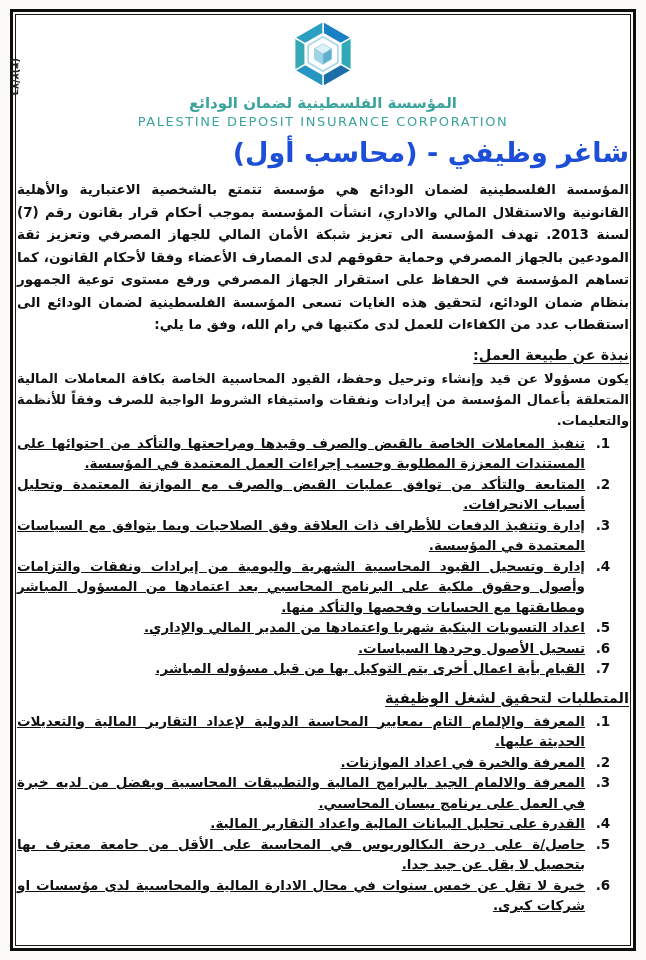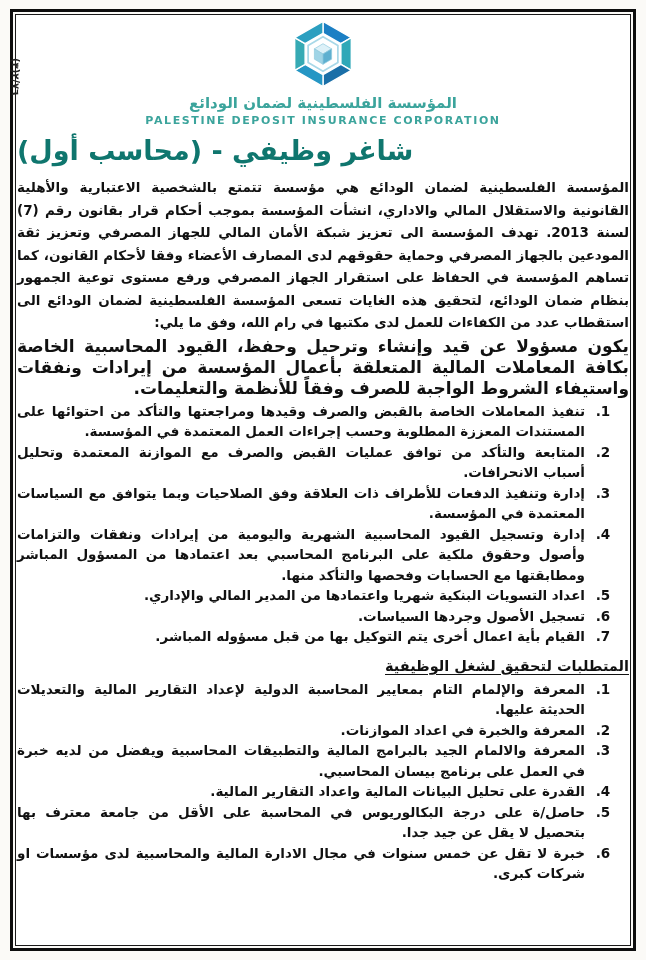--- a/index.html
+++ b/index.html
@@ -43,31 +43,31 @@
   .header { text-align: center; }
   .logo-svg { display: block; margin: 0 auto; }
   .org-ar {
     color: #3ba49c;
     font-size: 15px;
     font-weight: bold;
     margin-top: 2px;
   }
   .org-en {
     color: #3ba49c;
-    font-size: 11px;
-    font-weight: bold;
+    font-size: 13px;
+    font-weight: normal;
     letter-spacing: 1.6px;
     margin-top: 2px;
   }
   .doc-title {
-    text-align: left;
+    text-align: right;
     font-size: 27px;
     font-weight: bold;
     margin: 8px 0 10px 0;
-    color: #0f766e;
+    color: #1d4ed8;
   }
   .intro {
     font-size: 13.5px;
     font-weight: bold;
     line-height: 22.5px;
     text-align: justify;
     text-align-last: right;
   }
   .field-line {
     font-size: 14.5px;
@@ -77,21 +77,21 @@
   }
   .section-heading {
     font-size: 14.5px;
     font-weight: bold;
     text-decoration: underline;
     text-underline-offset: 3px;
     margin-top: 9px;
     line-height: 21px;
   }
   .section-body {
-    font-size: 17px;
+    font-size: 13px;
     font-weight: bold;
     line-height: 21px;
     text-align: justify;
     text-align-last: right;
     margin-top: 2px;
   }
   .list { margin-top: 2px; }
   .li {
     display: flex;
     font-size: 13.5px;
@@ -100,20 +100,21 @@
     padding-right: 8px;
   }
   .num {
     flex: 0 0 36px;
     text-align: center;
   }
   .li-text {
     flex: 1;
     text-align: justify;
     text-align-last: right;
+    text-decoration: underline;
   }
 </style>
 </head>
 <body>
 
 <div class="frame-outer">
   <div class="frame-inner"></div>
 </div>
 
 <div class="side-note">(٣)٢/٧٦</div>
@@ -139,20 +140,21 @@
     <div class="org-ar">المؤسسة الفلسطينية لضمان الودائع</div>
     <div class="org-en">PALESTINE DEPOSIT INSURANCE CORPORATION</div>
   </div>
 
   <div class="doc-title">شاغر وظيفي - (محاسب أول)</div>
 
   <div class="intro">المؤسسة الفلسطينية لضمان الودائع هي مؤسسة تتمتع بالشخصية الاعتبارية والأهلية القانونية والاستقلال المالي والاداري، انشأت المؤسسة بموجب أحكام قرار بقانون رقم (7) لسنة 2013. تهدف المؤسسة الى تعزيز شبكة الأمان المالي للجهاز المصرفي وتعزيز ثقة المودعين بالجهاز المصرفي وحماية حقوقهم لدى المصارف الأعضاء وفقا لأحكام القانون، كما تساهم المؤسسة في الحفاظ على استقرار الجهاز المصرفي ورفع مستوى توعية الجمهور بنظام ضمان الودائع، لتحقيق هذه الغايات تسعى المؤسسة الفلسطينية لضمان الودائع الى استقطاب عدد من الكفاءات للعمل لدى مكتبها في رام الله، وفق ما يلي:</div>
 
 
 
+  <div class="section-heading">نبذة عن طبيعة العمل:</div>
   <div class="section-body">يكون مسؤولا عن قيد وإنشاء وترحيل وحفظ، القيود المحاسبية الخاصة بكافة المعاملات المالية المتعلقة بأعمال المؤسسة من إيرادات ونفقات واستيفاء الشروط الواجبة للصرف وفقاً للأنظمة والتعليمات.</div>
 
   <div class="list">
     <div class="li">
       <span class="num">1.</span>
       <span class="li-text">تنفيذ المعاملات الخاصة بالقبض والصرف وقيدها ومراجعتها والتأكد من احتوائها على المستندات المعززة المطلوبة وحسب إجراءات العمل المعتمدة في المؤسسة.</span>
     </div>
     <div class="li">
       <span class="num">2.</span>
       <span class="li-text">المتابعة والتأكد من توافق عمليات القبض والصرف مع الموازنة المعتمدة وتحليل أسباب الانحرافات.</span>

